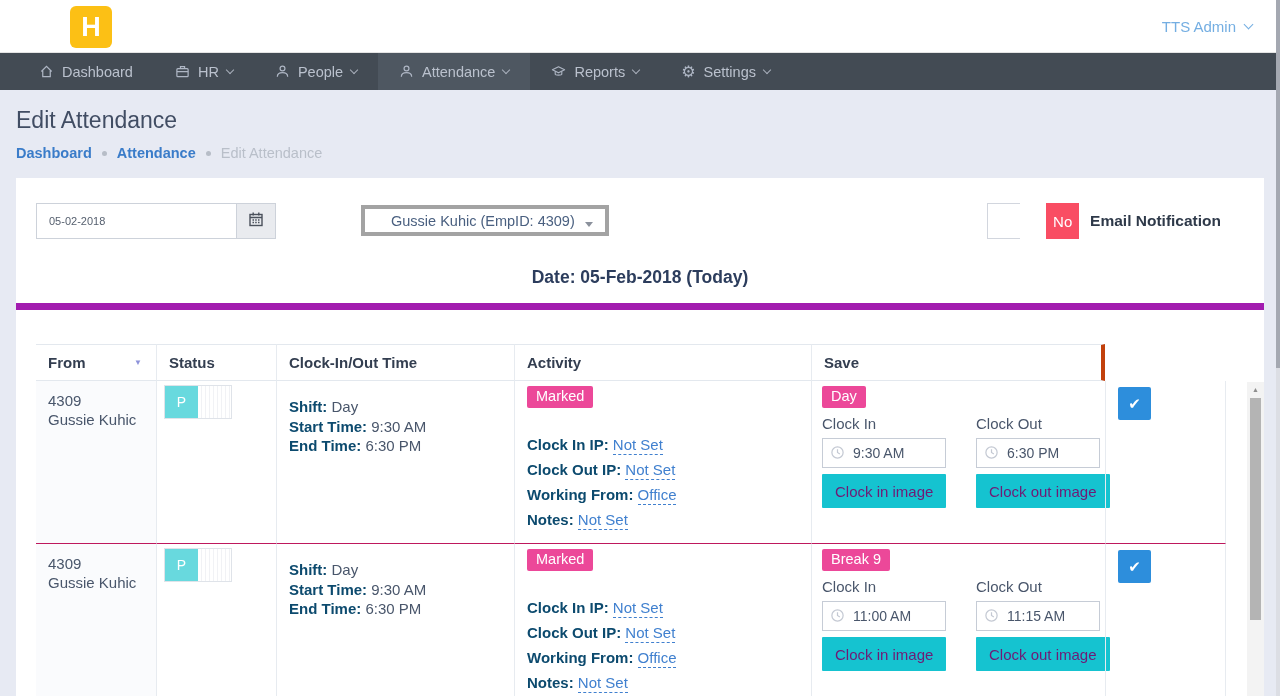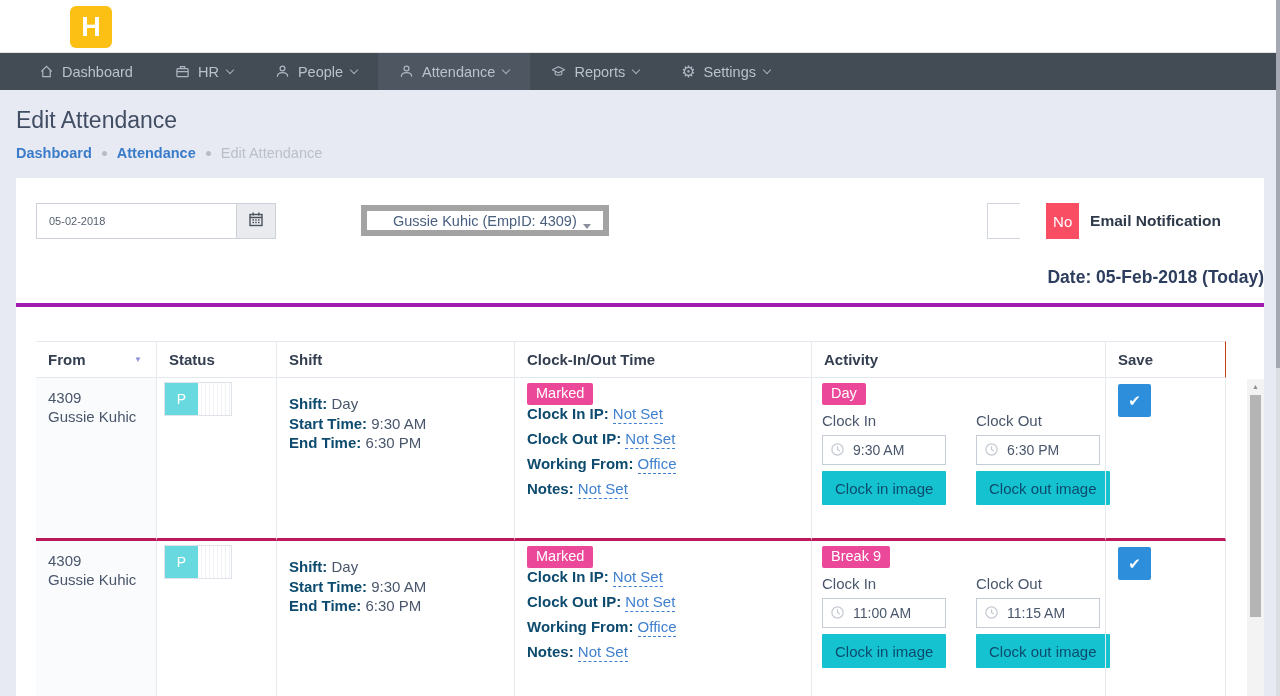--- a/index.html
+++ b/index.html
@@ -33,88 +33,92 @@
 
   
   .card { position:absolute; left:16px; right:16px; top:178px; bottom:0; background:#fff; }
 
   .filter-row { position:relative; height:36px; margin:25px 20px 0; }
   .date-group { position:absolute; left:0; top:0; width:240px; height:36px; display:flex; }
   .date-input { flex:1; border:1px solid #cdd2da; border-right:none; padding:0 12px; font-size:11px; color:#555f6e;
                 font-family:inherit; outline:none; min-width:0; }
   .date-addon { width:40px; background:#e9ebef; border:1px solid #cdd2da; display:flex; align-items:center;
                 justify-content:center; color:#4a515c; cursor:pointer; }
-  .emp-select { position:absolute; left:325px; top:2px; width:248px; height:31px; border:6px solid #a3a3a3;
+  .emp-select { position:absolute; left:325px; top:2px; width:248px; height:31px; border:4px solid #a3a3a3;
                 background:#fff; display:flex; align-items:center; padding-left:26px; font-size:14.5px; color:#4a6080; cursor:pointer; }
   .sel-caret { position:absolute; right:12px; top:13px; width:0; height:0;
                border-left:4px solid transparent; border-right:4px solid transparent; border-top:5px solid #8b919c; }
   .email-toggle-wrap { position:absolute; right:23px; top:0; display:flex; align-items:center; gap:11px; }
   .email-toggle { display:flex; width:92px; height:36px; cursor:pointer;gap:26px; }
   .tg-off-handle { width:46px; background:#fff; border:1px solid #d2d6de; border-right:none; }
   .tg-no { width:46px; background:#f94d63; color:#fff; display:flex; align-items:center; justify-content:center; font-size:15px; }
   .email-label { font-size:15.5px; font-weight:700; color:#2e3949; }
 
-  .date-heading { text-align:right; margin-top:28px; font-size:17.5px; font-weight:700; color:#2c3d5d;
-                  padding-bottom:15px; border-bottom:4px solid #a21caf; }
+  .date-heading { text-align:center; margin-top:28px; font-size:17.5px; font-weight:700; color:#2c3d5d;
+                  padding-bottom:15px; border-bottom:7px solid #a21caf; }
 
   
   .table-zone { margin:34px 0 0 20px; position:relative; height:366px; overflow:hidden; }
   .grid-row { display:grid; grid-template-columns:120px 120px 238px 297px 294px 121px; width:1190px; }
   .th { padding:9px 12px; font-weight:700; font-size:15px; color:#333e50; border-bottom:1px solid #e3e8ee;
         border-top:1px solid #e3e8ee; background:#fff; }
   .th + .th { border-left:1px solid #e7ebf0; }
-  .th.last { border-right:1px solid #c2410c; }
+  .th.last { border-right:4px solid #c2410c; }
   .th-name { display:flex; align-items:center; justify-content:space-between; }
   .sort-ic { font-size:8px; color:#8e93da; margin-right:2px; }
-  .td { border-bottom:3px solid #be185d; font-size:15px; color:#49566b; }
+  .td { border-bottom:1px solid #be185d; font-size:15px; color:#49566b; }
   .td + .td { border-left:1px solid #e7ebf0; }
   .td.last { border-right:1px solid #e7ebf0; }
   .row-1 { height:163px; }
   .row-2 { height:260px; }
   .td-name { background:#fafbfd; padding:10px 12px; line-height:19px; }
   .td-status { padding:4px 7px; }
   .toggle-p { width:68px; height:34px; border:1px solid #dfe3e9; display:flex; }
   .p-on { width:33px; background:#68d9de; color:#fff; display:flex; align-items:center; justify-content:center; font-size:14px; }
   .p-off { width:33px; background:repeating-linear-gradient(90deg,#fff,#fff 3px,#f1f2f5 3px,#f1f2f5 4px); }
   .td-shift { padding:16px 12px; line-height:19.5px; }
   .td-shift b, .clk-line b { color:#0c4a6e; }
   .td-clock { padding:5px 12px; }
   .badge { display:inline-block; background:#ec4899; color:#fff; font-size:14.5px; padding:2px 9px 4px; border-radius:2px; }
-  .clk-lines { margin-top:0; }
+  .clk-lines { margin-top:28px; }
   .clk-line { line-height:18px; margin-bottom:7px; }
   .dashed-link { color:#4080cf; text-decoration:none; border-bottom:1px dashed #4080cf; padding-bottom:1px; cursor:pointer; }
   .td-activity { padding:5px 10px; }
   .act-cols { display:flex; gap:30px; margin-top:7px; }
   .act-col { width:124px; }
   .act-label { font-size:15px; color:#49566b; margin-bottom:6px; }
   .time-wrap { position:relative; }
   .time-input { width:100%; height:30px; border:1px solid #c6ccd6; padding:0 6px 0 30px; font-size:14px; color:#49566b;
                 font-family:inherit; outline:none; }
   .clock-ic { position:absolute; left:8px; top:7px; color:#c4c9d3; }
-  .img-btn { margin-top:6px; height:34px; background:#15c3d0; color:#0c4a6e; border:none; font-size:15px;
+  .img-btn { margin-top:6px; height:34px; background:#15c3d0; color:#701a75; border:none; font-size:15px;
              font-family:inherit; padding:0 13px; cursor:pointer; border-radius:1px; white-space:nowrap; }
   .td-save { padding:6px 12px; }
   .save-btn { width:33px; height:33px; background:#2d8edc; border:none; border-radius:2px; color:#fff; font-size:15px;
               cursor:pointer; display:flex; align-items:center; justify-content:center; }
 
   
   .vscroll { position:absolute; right:0; top:38px; bottom:0; width:17px; background:#f3f3f3; }
   .vs-arrow { height:15px; display:flex; align-items:center; justify-content:center; font-size:7px; color:#8e8e8e; cursor:pointer; }
   .vs-thumb { position:absolute; top:16px; left:3px; width:11px; height:222px; background:#b4b4b4; cursor:pointer; }
 
   
   .edge-scroll { position:absolute; right:0; top:0; width:4px; height:696px; background:#dcdee4; }
   .edge-thumb { width:4px; height:368px; background:#a4a8b1; }
 </style>
 </head>
 <body>
 
 <div class="top-header">
   <div class="logo">
     <span>H</span>
+  </div>
+  <div class="user-menu">
+    <span>TTS Admin</span>
+    <span class="chev"></span>
   </div>
 </div>
 
 <div class="navbar">
   <div class="nav-item">
     <span class="nav-ic">
       <svg viewBox="0 0 16 16" width="15" height="15">
           <path d="M2.5 8 8 2.5 13.5 8 M4 7.2 V13.5 H12 V7.2" fill="none" stroke="currentColor" stroke-width="1.3"></path>
         </svg>
     </span>
@@ -210,21 +214,20 @@
   <div class="date-heading">Date: 05-Feb-2018 (Today)</div>
 
   <div class="table-zone">
 
     <div class="grid-row">
       <div class="th th-name">
         <span>From</span>
         <span class="sort-ic">▼</span>
       </div>
       <div class="th">Status</div>
-      <div class="th">Shift</div>
       <div class="th">Clock-In/Out Time</div>
       <div class="th">Activity</div>
       <div class="th last">Save</div>
     </div>
 
     <div class="grid-row row-1">
       <div class="td td-name">
         <div>4309</div>
         <div>Gussie Kuhic</div>
       </div>

